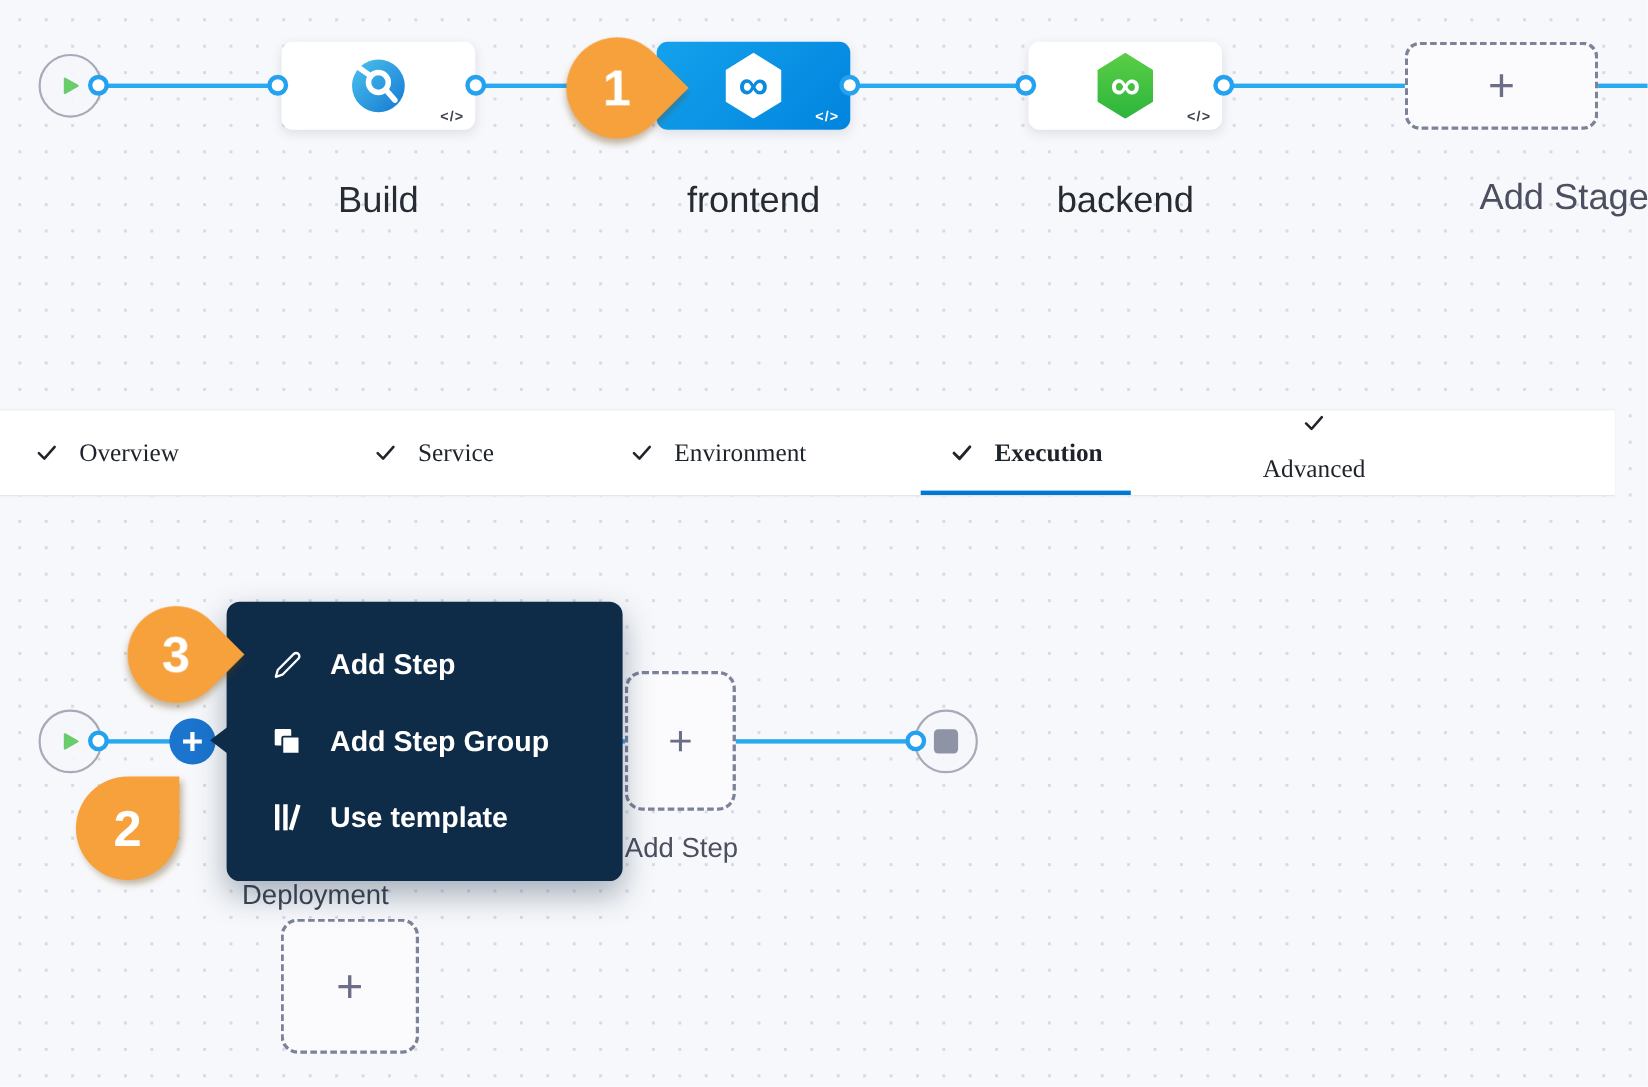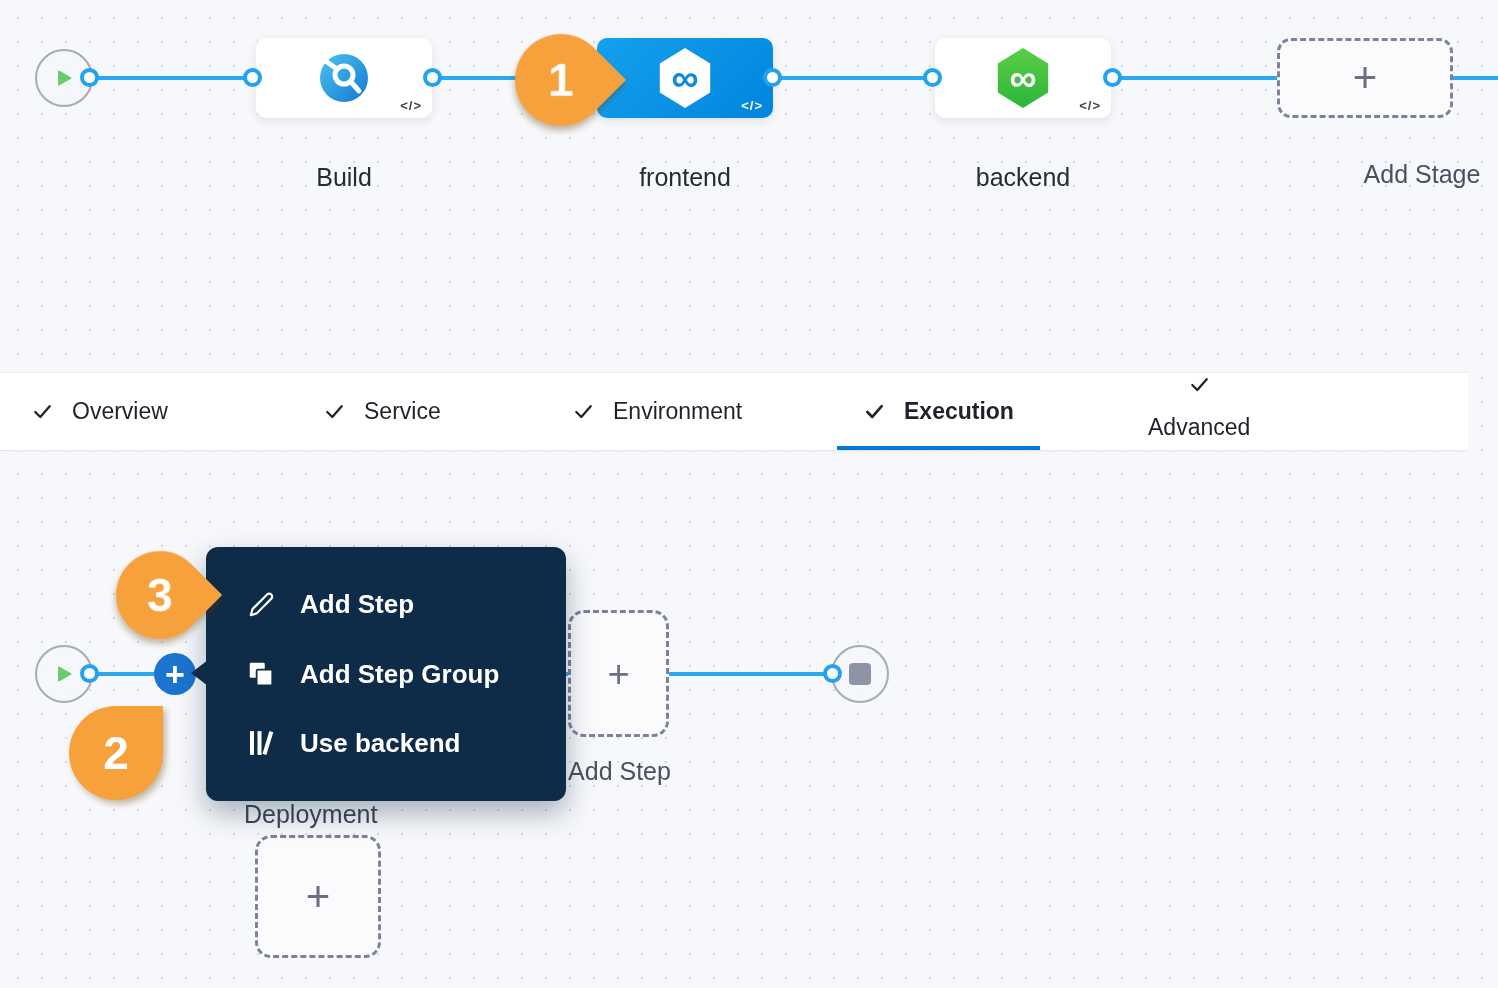--- a/index.html
+++ b/index.html
@@ -46,28 +46,28 @@
   .inf-white { color:#fff; }
 
   .dashed-box { position:absolute; border:3px dashed #7D829B; border-radius:16px;
           background:#FBFBFD; display:flex; align-items:center; justify-content:center;
           z-index:4; cursor:pointer; }
   .add-stage-box { left:1277px; top:38px; width:176px; height:80px; border-radius:14px; }
   .add-step-box { left:568px; top:610px; width:101px; height:127px; }
   .deployment-box { left:255px; top:835px; width:126px; height:123px; }
   .plus-glyph { font-size:42px; font-weight:400; color:#6A6F85; line-height:1; }
 
-  .node-label { position:absolute; width:176px; text-align:center; font-size:25px;
+  .node-label { position:absolute; width:176px; text-align:center; font-size:33px;
           color:#272B33; z-index:3; }
   .node-label.muted { color:#4C4F5F; }
 
   
   .tabbar { position:absolute; left:0; top:372px; width:1468px; height:79px; background:#fff;
           border-top:1px solid #EAECEF; border-bottom:1px solid #E4E7EB;
-          box-shadow:0 1px 3px rgba(0,0,0,.04); z-index:10; }
+          box-shadow:0 1px 3px rgba(0,0,0,.04); z-index:10;font-family:Liberation Serif, serif; }
   .tab { position:absolute; top:0; height:100%; display:flex; align-items:center; gap:18px;
           padding:0 26px; font-size:23px; color:#1E222A; cursor:pointer; }
   .tab.active { font-weight:bold; border-bottom:4px solid #0278D5; padding-top:4px; }
   .tab svg { flex:0 0 auto; }
 
   
   .plus-button { position:absolute; left:154px; top:653px; width:42px; height:42px;
           border-radius:50%; background:#1B74CD; color:#fff; display:flex; align-items:center;
           justify-content:center; font-size:34px; font-weight:bold; line-height:1;
           z-index:20; cursor:pointer; }
@@ -87,21 +87,21 @@
   .pin { position:absolute; background:#F6A13C; border-radius:50% 0 50% 50%;
           display:flex; align-items:center; justify-content:center;
           filter:drop-shadow(3px 4px 3px rgba(100,60,0,.35)); z-index:25; }
   .pin.rot { transform:rotate(45deg); }
   .pin .pin-num { color:#fff; font-size:46px; font-weight:bold; }
   .pin.rot .pin-num { transform:rotate(-45deg); }
   .pin-1 { left:515px; top:34px; width:92px; height:92px; }
   .pin-2 { left:69px; top:706px; width:94px; height:94px; z-index:40; }
   .pin-3 { left:116px; top:551px; width:88px; height:88px; z-index:40; }
 
-  .deployment-title { position:absolute; left:244px; top:800px; font-size:25px;
+  .deployment-title { position:absolute; left:220px; top:800px; font-size:25px;
           color:#3F4553; z-index:8; }
   .add-step-label { position:absolute; left:537px; top:757px; width:165px; text-align:center;
           font-size:25px; color:#4C4F5F; z-index:8; }
 </style>
 </head>
 <body>
 
 <div class="screen">
 
   <div class="edge edge-top"></div>
@@ -163,21 +163,21 @@
     <span class="pin-num">1</span>
   </div>
 
   <div class="tabbar">
     <div class="tab" style="left:5px;">
       <svg width="23" height="23" viewBox="0 0 24 24">
           <path d="M4.5 12.5l5.2 5.2L19.5 6.5" fill="none" stroke="#20242B" stroke-width="2.4" stroke-linecap="round" stroke-linejoin="round"></path>
         </svg>
       <span>Overview</span>
     </div>
-    <div class="tab" style="left:297px;">
+    <div class="tab" style="left:313px;">
       <svg width="23" height="23" viewBox="0 0 24 24">
           <path d="M4.5 12.5l5.2 5.2L19.5 6.5" fill="none" stroke="#20242B" stroke-width="2.4" stroke-linecap="round" stroke-linejoin="round"></path>
         </svg>
       <span>Service</span>
     </div>
     <div class="tab" style="left:546px;">
       <svg width="23" height="23" viewBox="0 0 24 24">
           <path d="M4.5 12.5l5.2 5.2L19.5 6.5" fill="none" stroke="#20242B" stroke-width="2.4" stroke-linecap="round" stroke-linejoin="round"></path>
         </svg>
       <span>Environment</span>
@@ -239,21 +239,21 @@
     </div>
 
     <div class="menu-item">
       <svg width="30" height="30" viewBox="0 0 24 24">
         <rect x="3.2" y="2.5" width="3.2" height="19" fill="#fff"></rect>
         <rect x="9.2" y="2.5" width="3.2" height="19" fill="#fff"></rect>
         <g transform="rotate(17 17.5 12)">
             <rect x="15.9" y="2.5" width="3.2" height="19" fill="#fff"></rect>
           </g>
       </svg>
-      <span>Use backend</span>
+      <span>Use template</span>
     </div>
   </div>
 
   <div class="deployment-title">Deployment</div>
   <div class="dashed-box deployment-box">
     <span class="plus-glyph">+</span>
   </div>
 
   <div class="pin pin-2">
     <span class="pin-num">2</span>

